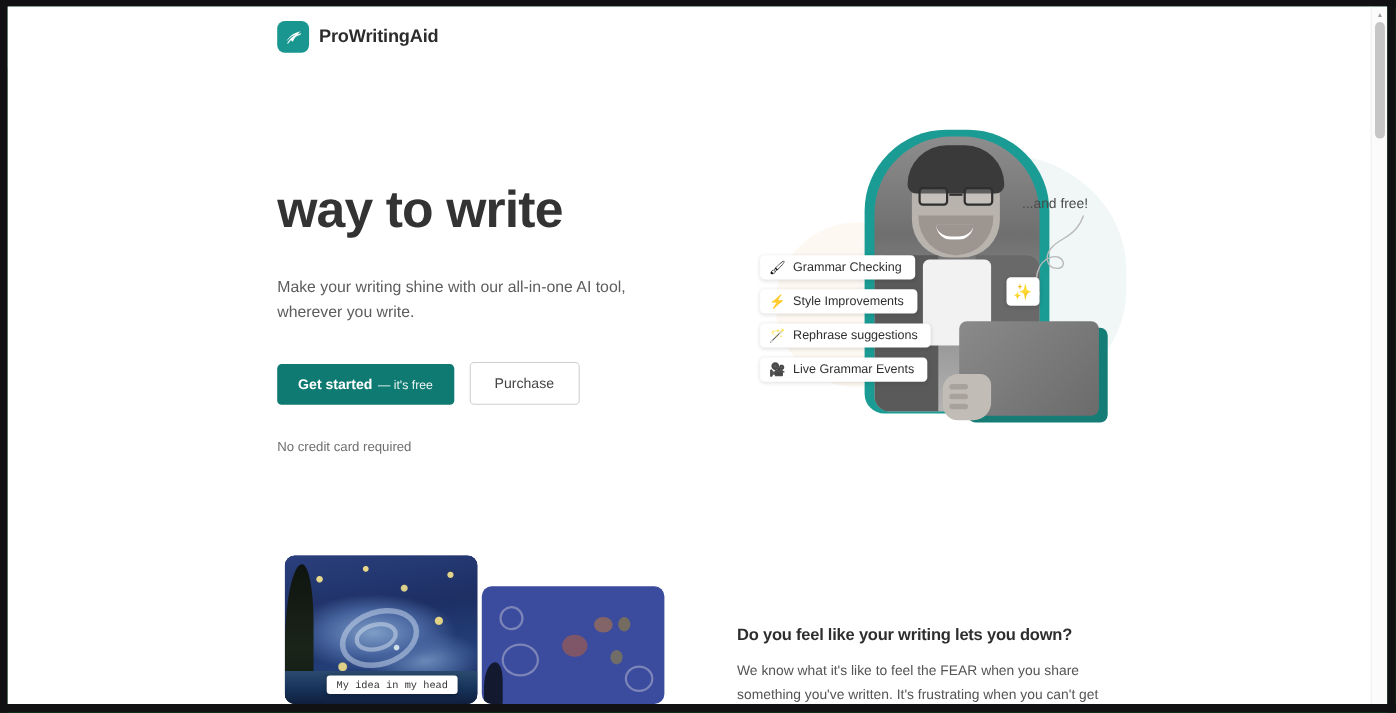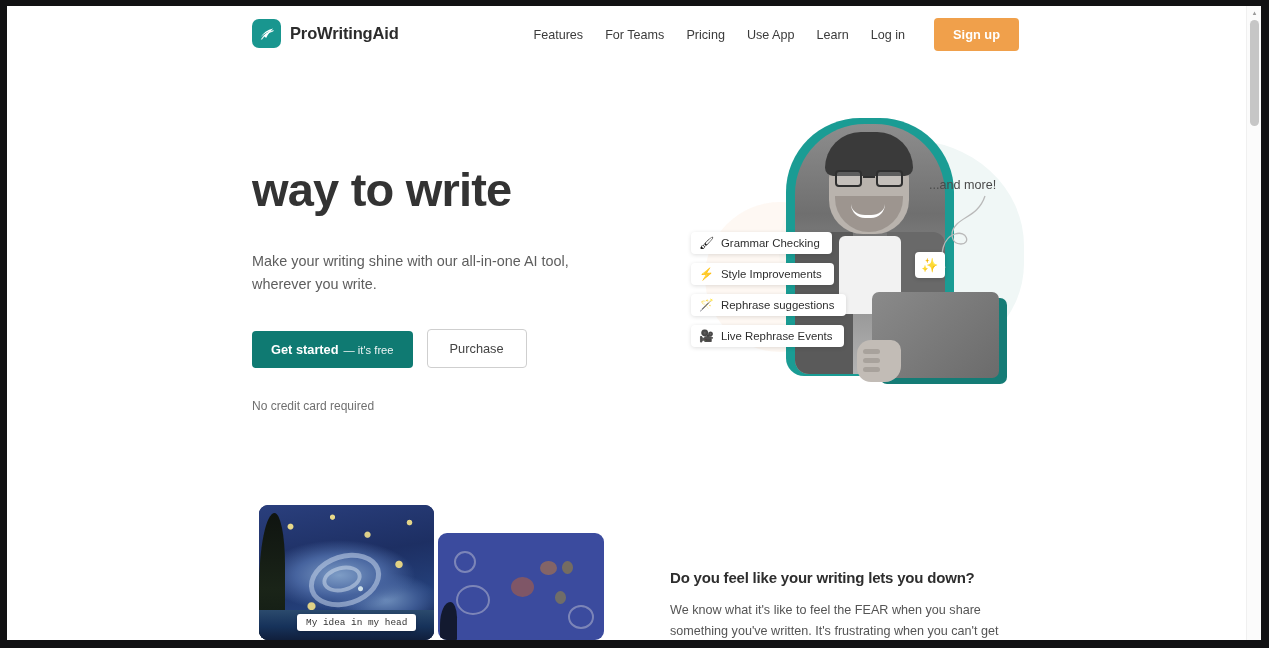--- a/index.html
+++ b/index.html
@@ -550,29 +550,20 @@
         <div class="logo-wrap">
           <span class="logo-mark">
             <svg width="18" height="18" viewBox="0 0 24 24" aria-hidden="true">
               <path d="M3.2 16.8c3.6-6.4 9.2-10.4 17-12.2-4.2 3.8-7.2 8-9.4 12.8-1.1-1.3-2.2-2.3-3.5-3.2 2.6-2.4 5.4-4.3 8.6-5.9-4.2 1.3-7.8 3.4-10.8 6.4l-1.9 2.1z" fill="#ffffff"></path>
               <path d="M3.6 19.4c4-6.6 9.8-10.8 17.6-12.6-.3.7-.6 1.3-1 1.9-6.2 1.9-11.2 5.4-14.8 10.7h-1.8z" fill="#ffffff" opacity="0.88"></path>
             </svg>
           </span>
           <span class="logo-text">ProWritingAid</span>
         </div>
 
-        <nav class="main-nav">
-          <a class="nav-link">Features</a>
-          <a class="nav-link">For Teams</a>
-          <a class="nav-link">Pricing</a>
-          <a class="nav-link">Use App</a>
-          <a class="nav-link">Learn</a>
-          <a class="nav-link">Log in</a>
-          <button class="signup-btn">Sign up</button>
-        </nav>
       </header>
 
       <div class="hero-copy">
         <h1 class="hero-title">
           <br>
           <span>way to write</span>
         </h1>
         <p class="hero-sub">Make your writing shine with our all-in-one AI tool, wherever you write.</p>
 
         <div class="hero-actions">
@@ -623,25 +614,25 @@
           <div class="chip">
             <span class="chip-icon">⚡</span>
             <span class="chip-label">Style Improvements</span>
           </div>
           <div class="chip">
             <span class="chip-icon">🪄</span>
             <span class="chip-label">Rephrase suggestions</span>
           </div>
           <div class="chip">
             <span class="chip-icon">🎥</span>
-            <span class="chip-label">Live Rephrase Events</span>
+            <span class="chip-label">Live Grammar Events</span>
           </div>
         </div>
 
-        <div class="and-more">...and more!</div>
+        <div class="and-more">...and free!</div>
         <svg class="squiggle" width="62" height="80" viewBox="0 0 62 80">
           <path d="M50 2 C44 20, 30 22, 22 30 C14 38, 16 50, 26 50 C36 50, 32 36, 20 40 C8 44, 4 60, 10 74" fill="none" stroke="#b9b9b9" stroke-width="1.3"></path>
         </svg>
         <div class="sparkle-badge">
           <span>✨</span>
         </div>
       </div>
 
       <div class="art-flat">
         <span class="doodle d1"></span>

